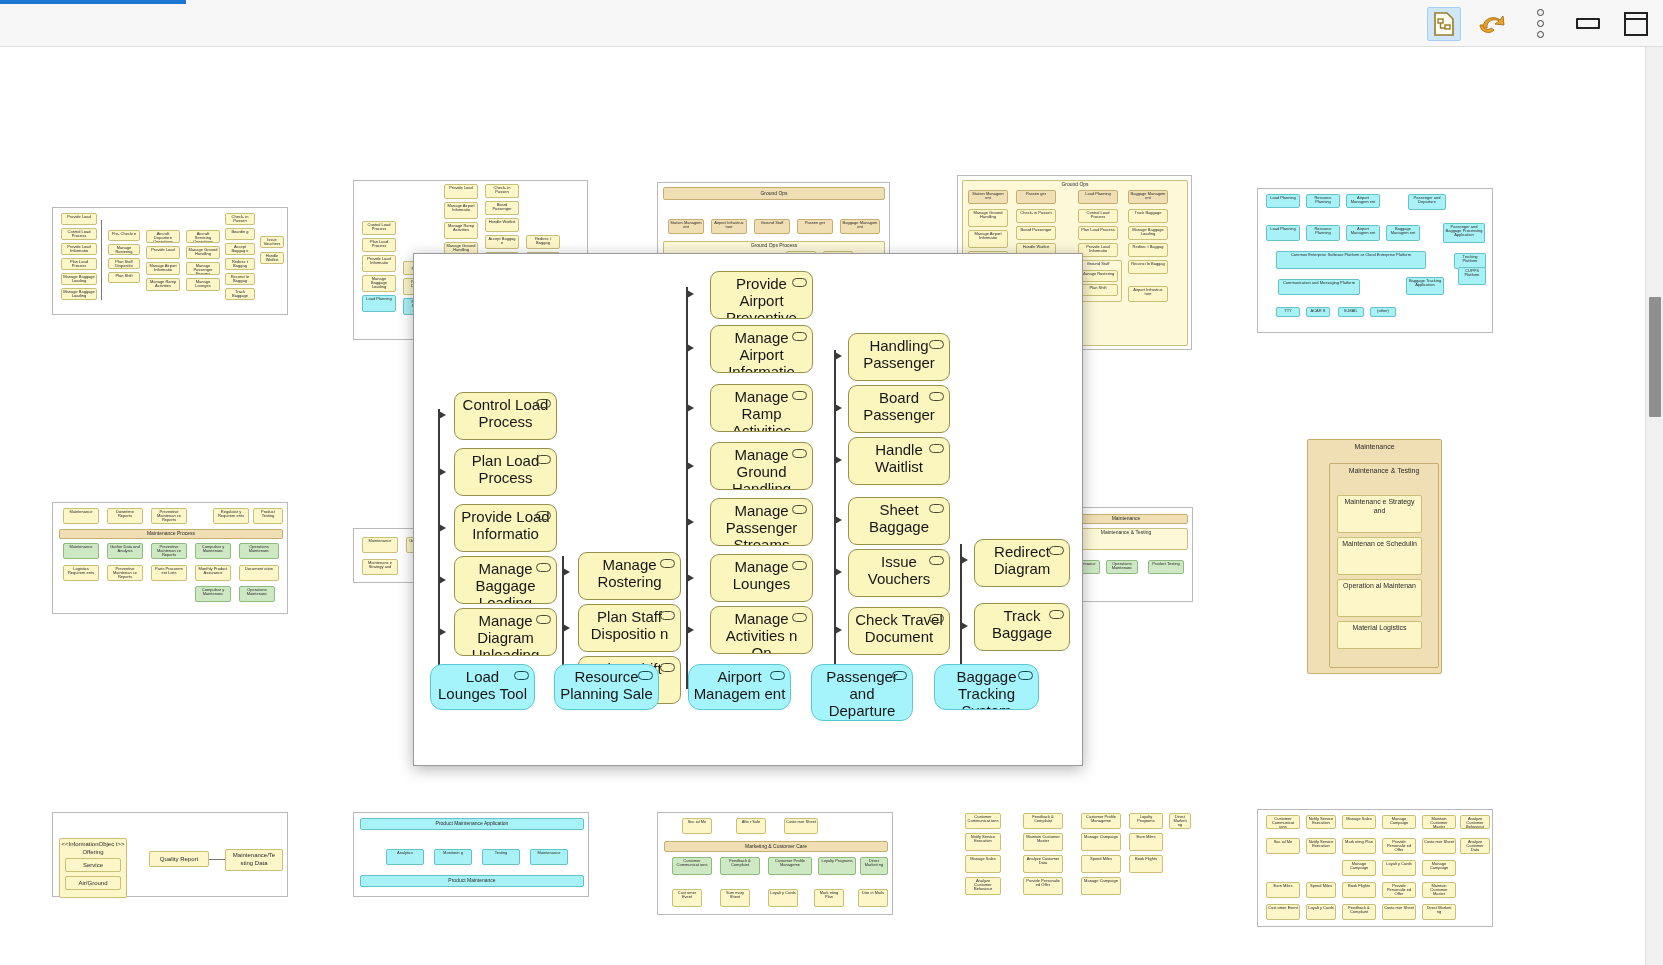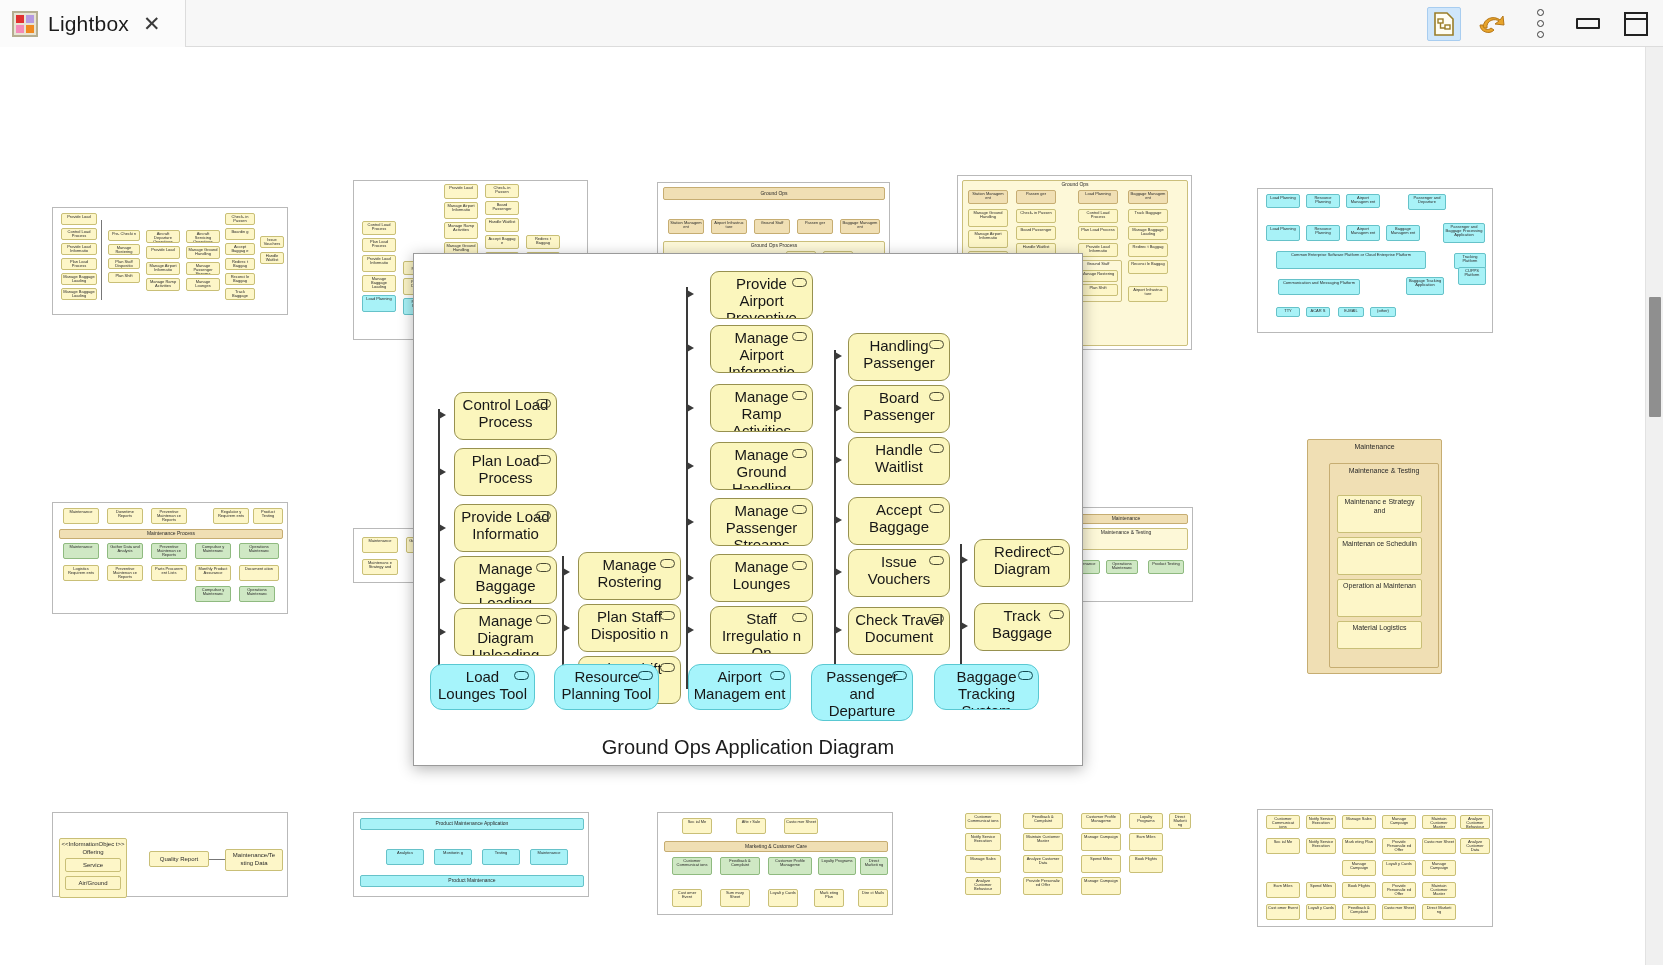--- a/index.html
+++ b/index.html
@@ -88,30 +88,20 @@
            border-top: 4px solid transparent; border-bottom: 4px solid transparent;
            border-left: 7px solid #3a3a3a; }
 </style>
 </head>
 <body>
 
 <div id="app">
 
   <div class="tabstrip">
     <div class="tab-accent"></div>
-    <div class="tab">
-      <span class="tab-icon">
-        <i style="background:#e03030"></i>
-          <i style="background:#b59ae0"></i>
-        <i style="background:#f48bb8"></i>
-          <i style="background:#f08a20"></i>
-      </span>
-      <span class="tab-title">Lightbox</span>
-      <span class="tab-close">✕</span>
-    </div>
 
     <div class="toolbar-right">
       <div class="tbtn active">
         <svg width="22" height="24" viewBox="0 0 22 24">
           <path d="M2 1 h12 l6 6 v16 h-18 z" fill="#fffdf2" stroke="#9a7d28" stroke-width="1.6"></path>
           <rect x="5" y="7" width="5" height="4" fill="none" stroke="#9a7d28" stroke-width="1.4"></rect>
           <rect x="12" y="13" width="5" height="4" fill="none" stroke="#9a7d28" stroke-width="1.4"></rect>
           <path d="M7.5 11 v5 h4.5" fill="none" stroke="#9a7d28" stroke-width="1.4"></path>
         </svg>
       </div>
@@ -441,21 +431,21 @@
       <div class="arrow" style="left:149px; top:370px;"></div>
 
       <div class="node" style="left:164px; top:402px; width:103px; height:48px;">
         <span class="glyph"></span>
         <span>Plan Shift</span>
       </div>
       <div class="arrow" style="left:149px; top:422px;"></div>
 
       <div class="node app" style="left:140px; top:410px; width:105px; height:46px;">
         <span class="glyph"></span>
-        <span>Resource Planning Tool</span>
+        <span>Resource Planning Sale</span>
       </div>
 
       <div class="conn" style="left:272px; top:33px; width:2px; height:402px;"></div>
       <div class="node" style="left:296px; top:17px; width:103px; height:48px;">
         <span class="glyph"></span>
         <span>Provide Airport Preventive</span>
       </div>
       <div class="arrow" style="left:273px; top:36px;"></div>
 
       <div class="node" style="left:296px; top:71px; width:103px; height:48px;">
@@ -483,21 +473,21 @@
       <div class="arrow" style="left:273px; top:264px;"></div>
 
       <div class="node" style="left:296px; top:300px; width:103px; height:48px;">
         <span class="glyph"></span>
         <span>Manage Lounges</span>
       </div>
       <div class="arrow" style="left:273px; top:320px;"></div>
 
       <div class="node" style="left:296px; top:352px; width:103px; height:48px;">
         <span class="glyph"></span>
-        <span>Staff Irregulatio n On</span>
+        <span>Manage Activities n On</span>
       </div>
       <div class="arrow" style="left:273px; top:372px;"></div>
 
       <div class="node app" style="left:274px; top:410px; width:103px; height:46px;">
         <span class="glyph"></span>
         <span>Airport Managem ent</span>
       </div>
 
       <div class="conn" style="left:420px; top:96px; width:2px; height:340px;"></div>
       <div class="node" style="left:434px; top:79px; width:102px; height:48px;">
@@ -513,21 +503,21 @@
       <div class="arrow" style="left:421px; top:150px;"></div>
 
       <div class="node" style="left:434px; top:183px; width:102px; height:48px;">
         <span class="glyph"></span>
         <span>Handle Waitlist</span>
       </div>
       <div class="arrow" style="left:421px; top:202px;"></div>
 
       <div class="node" style="left:434px; top:243px; width:102px; height:48px;">
         <span class="glyph"></span>
-        <span>Accept Baggage</span>
+        <span>Sheet Baggage</span>
       </div>
       <div class="arrow" style="left:421px; top:262px;"></div>
 
       <div class="node" style="left:434px; top:295px; width:102px; height:48px;">
         <span class="glyph"></span>
         <span>Issue Vouchers</span>
       </div>
       <div class="arrow" style="left:421px; top:314px;"></div>
 
       <div class="node" style="left:434px; top:353px; width:102px; height:48px;">
@@ -552,21 +542,20 @@
         <span class="glyph"></span>
         <span>Track Baggage</span>
       </div>
       <div class="arrow" style="left:547px; top:368px;"></div>
 
       <div class="node app" style="left:520px; top:410px; width:105px; height:46px;">
         <span class="glyph"></span>
         <span>Baggage Tracking System</span>
       </div>
 
-      <div class="lb-title">Ground Ops Application Diagram</div>
     </div>
 
   </div>
 
   <div class="vscroll">
     <div class="vthumb"></div>
   </div>
 
 </div>
 

